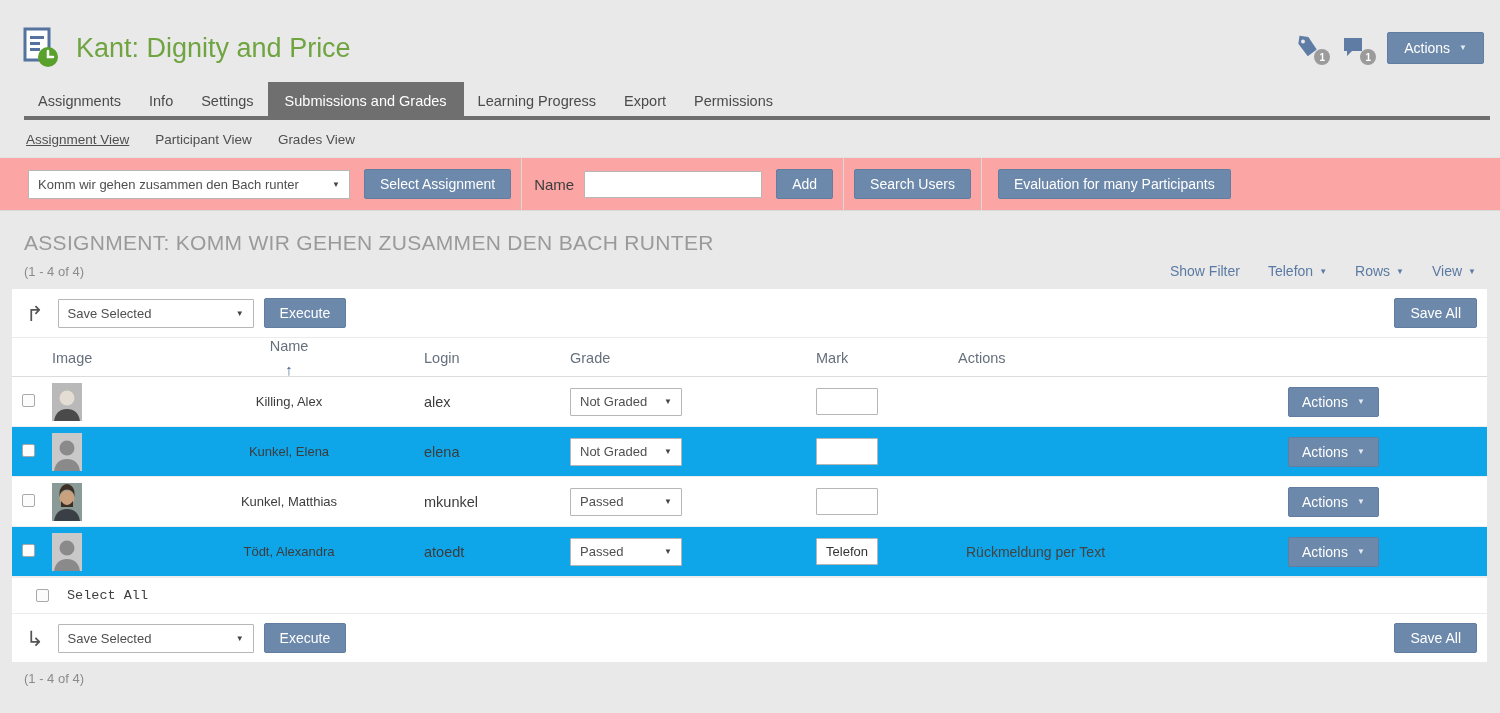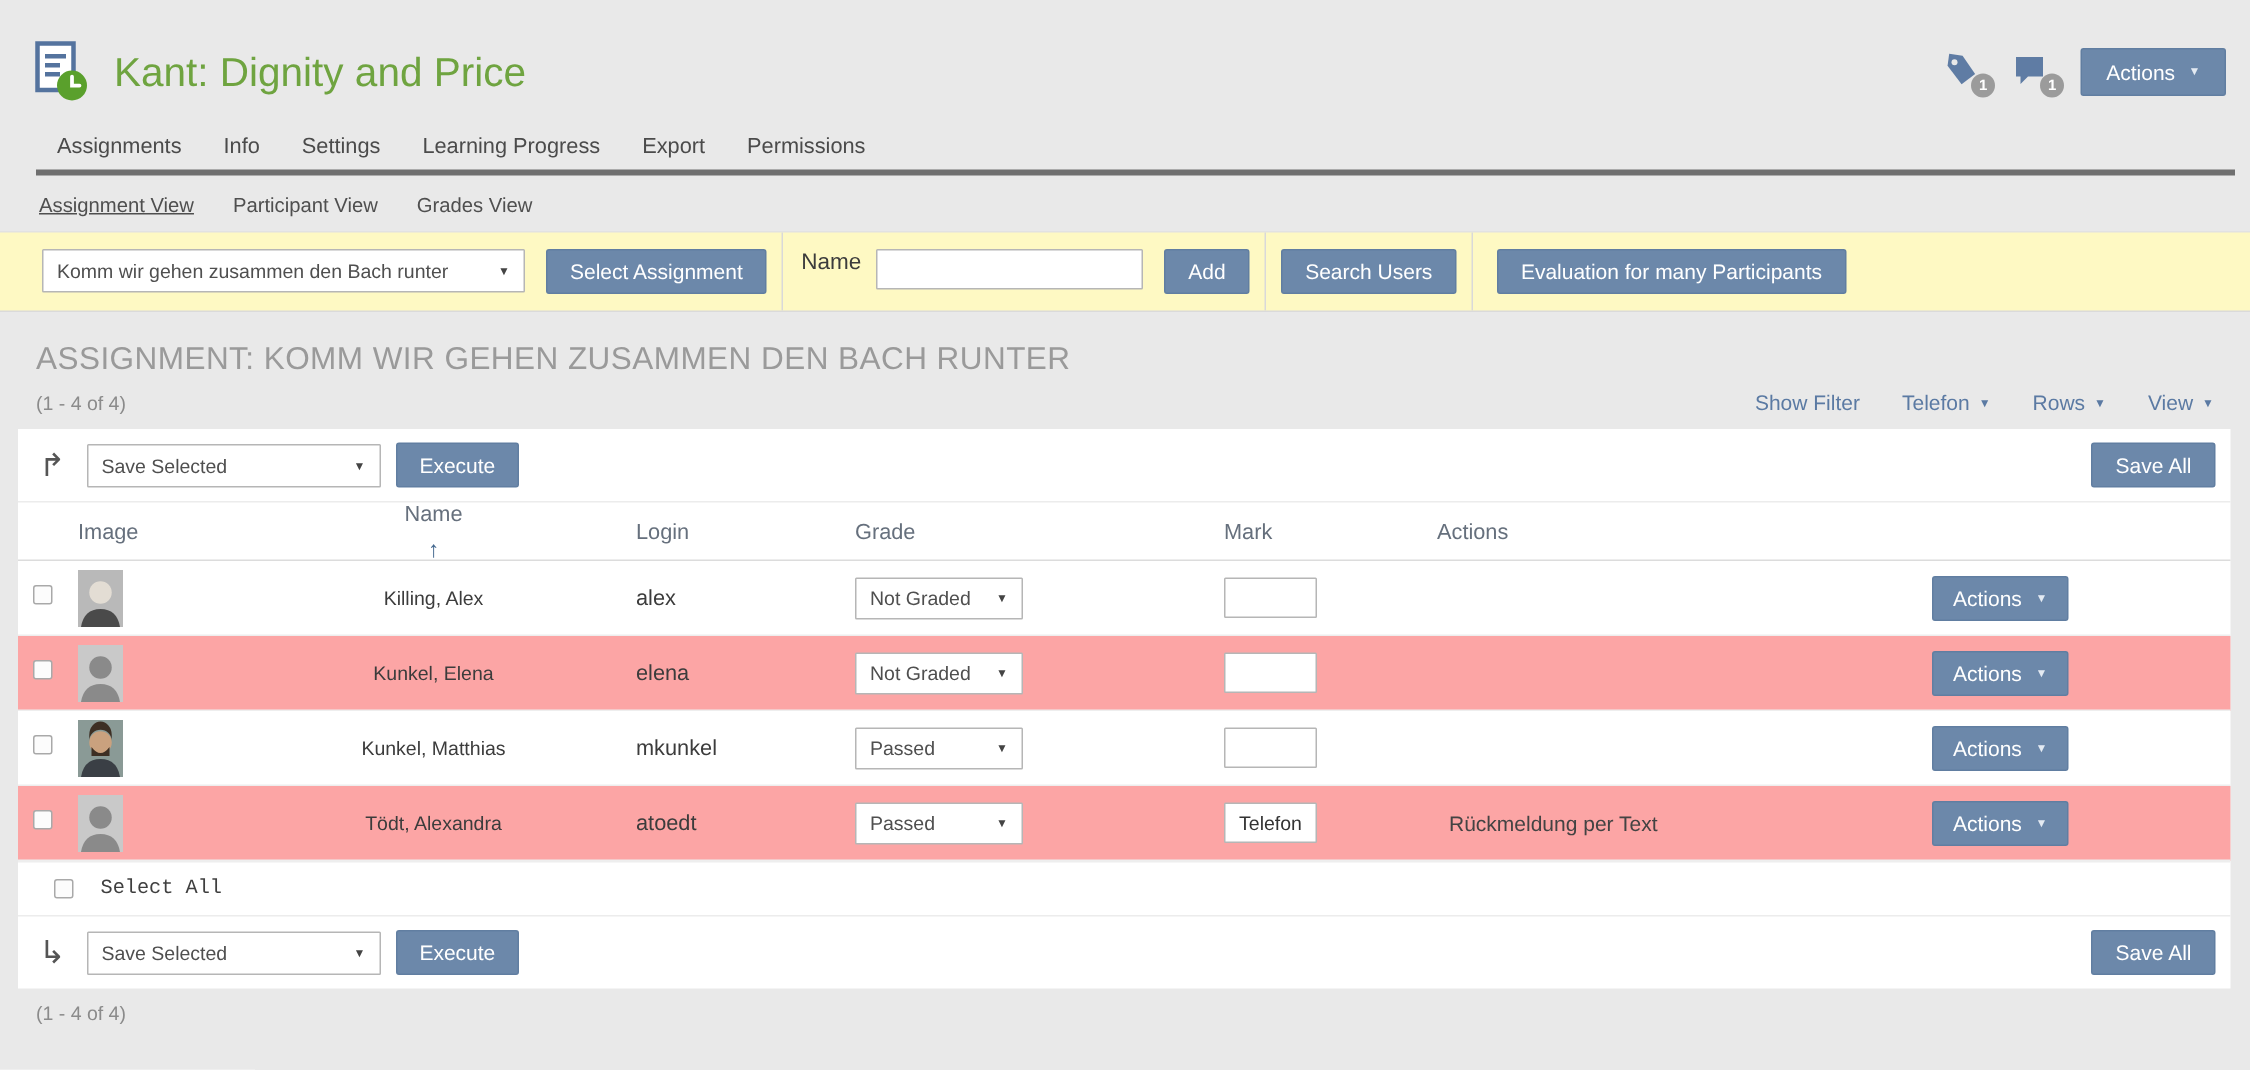--- a/index.html
+++ b/index.html
@@ -23,22 +23,22 @@
 
   
   .tabs { display:flex; align-items:flex-end; margin:0 10px 0 24px; border-bottom:4px solid #6f6f6f; }
   .tab { padding:8px 14px 7px; font-size:14.5px; color:#4b4b4b; cursor:pointer; white-space:nowrap; }
   .tab.active { background:#6f6f6f; color:#fff; padding:11px 17px 7px; }
   .subtabs { display:flex; gap:26px; margin:12px 0 10px 26px; }
   .subtab { font-size:13.5px; color:#4f4f4f; cursor:pointer; }
   .subtab.active { text-decoration:underline;text-align:center; }
 
   
-  .toolbar { background:#fef9c3; border-top:1px solid #e2e2e2; border-bottom:1px solid #dadada;
-             margin-top:4px; padding:11px 16px; display:flex; }
+  .toolbar { background:#fca5a5; border-top:1px solid #e2e2e2; border-bottom:1px solid #dadada;
+             margin-top:4px; padding:11px 16px; display:flex; align-items:center; }
   .select { background:#fff; border:1px solid #b6b6b6; height:29px; display:inline-flex;
             align-items:center; justify-content:space-between; padding:0 9px; font-size:13px;
             color:#4f4f4f; cursor:pointer; border-radius:1px; }
   .select .caret { font-size:8px; color:#444; margin-left:10px; }
   .assignment-select { width:322px; margin-left:12px; }
   .tsep { width:1px; align-self:stretch; background:#d9d9d9; margin:-11px 10px; }
   .user-label { font-size:15px; color:#3c3c3c; margin:0 10px 0 2px; }
   .text-input { border:1px solid #b6b6b6; height:27px; background:#fff; font-family:inherit;
                 font-size:13px; padding:0 6px; color:#333; border-radius:1px; }
   .user-input { width:178px; margin-right:14px; }
@@ -68,21 +68,21 @@
   .th-image { padding-left:6px; }
   .th-name { padding-left:18px; display:flex; align-items:center; gap:7px; cursor:pointer;flex-direction:column; }
   .sort-arrow { color:#44688f; font-weight:bold; font-size:15px; }
   .th-login { padding-left:14px; }
   .th-grade { padding-left:14px; }
   .th-mark { padding-left:14px; }
   .th-eval { padding-left:14px; }
   .th-actions { padding-left:6px; }
 
   .trow { height:50px; border-bottom:1px solid #eeeeee; }
-  .trow.alt { background:#fca5a5; }
+  .trow.alt { background:#0ea5e9; }
   .cell-check { padding-left:10px; }
   .checkbox { width:13px; height:13px; border:1px solid #a9a9a9; background:#fcfcfc; border-radius:2px;
               display:inline-block; cursor:pointer; }
   .cell-image { padding-left:6px; }
   .avatar { width:30px; height:38px; display:block; overflow:hidden; }
   .avatar svg { display:block; }
   .avatar-silhouette .av-bg { fill:#c9c9c9; } .avatar-silhouette .av-head,.avatar-silhouette .av-body { fill:#8a8a8a; }
   .avatar-photo-bw .av-bg { fill:#b9b9b9; } .avatar-photo-bw .av-head { fill:#e3ddd4; } .avatar-photo-bw .av-body { fill:#4a4a4a; }
   .avatar-photo-color .av-bg { fill:#8a9a96; } .avatar-photo-color .av-head { fill:#caa17e; } .avatar-photo-color .av-body { fill:#3a3f45; }
   .avatar-photo-color .av-hair { fill:#3d2f24; display:block; }
@@ -140,20 +140,21 @@
 </div>
 
 <div class="tabs">
 
     <span class="tab">Assignments</span>
 
     <span class="tab">Info</span>
 
     <span class="tab">Settings</span>
 
+    <span class="tab active">Submissions and Grades</span>
 
     <span class="tab">Learning Progress</span>
 
     <span class="tab">Export</span>
 
     <span class="tab">Permissions</span>
   </div>
 
 <div class="subtabs">
 

